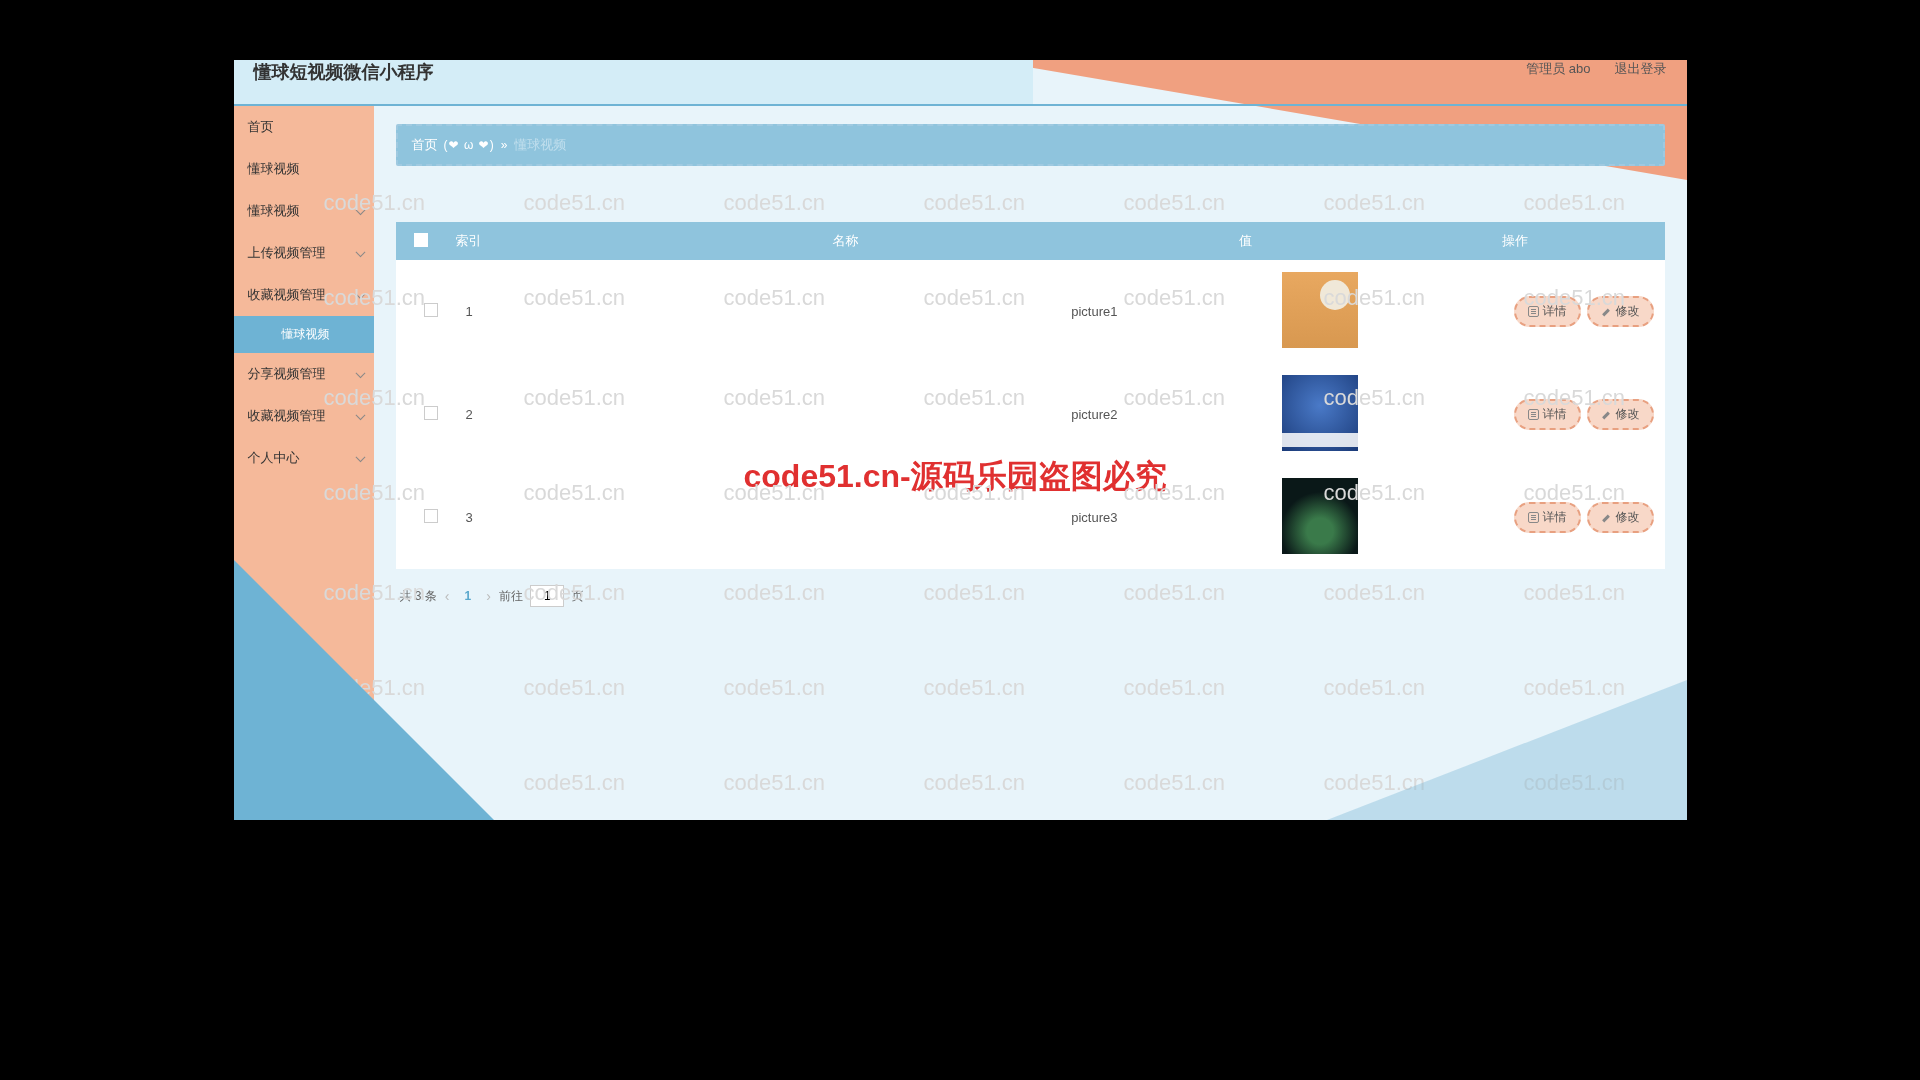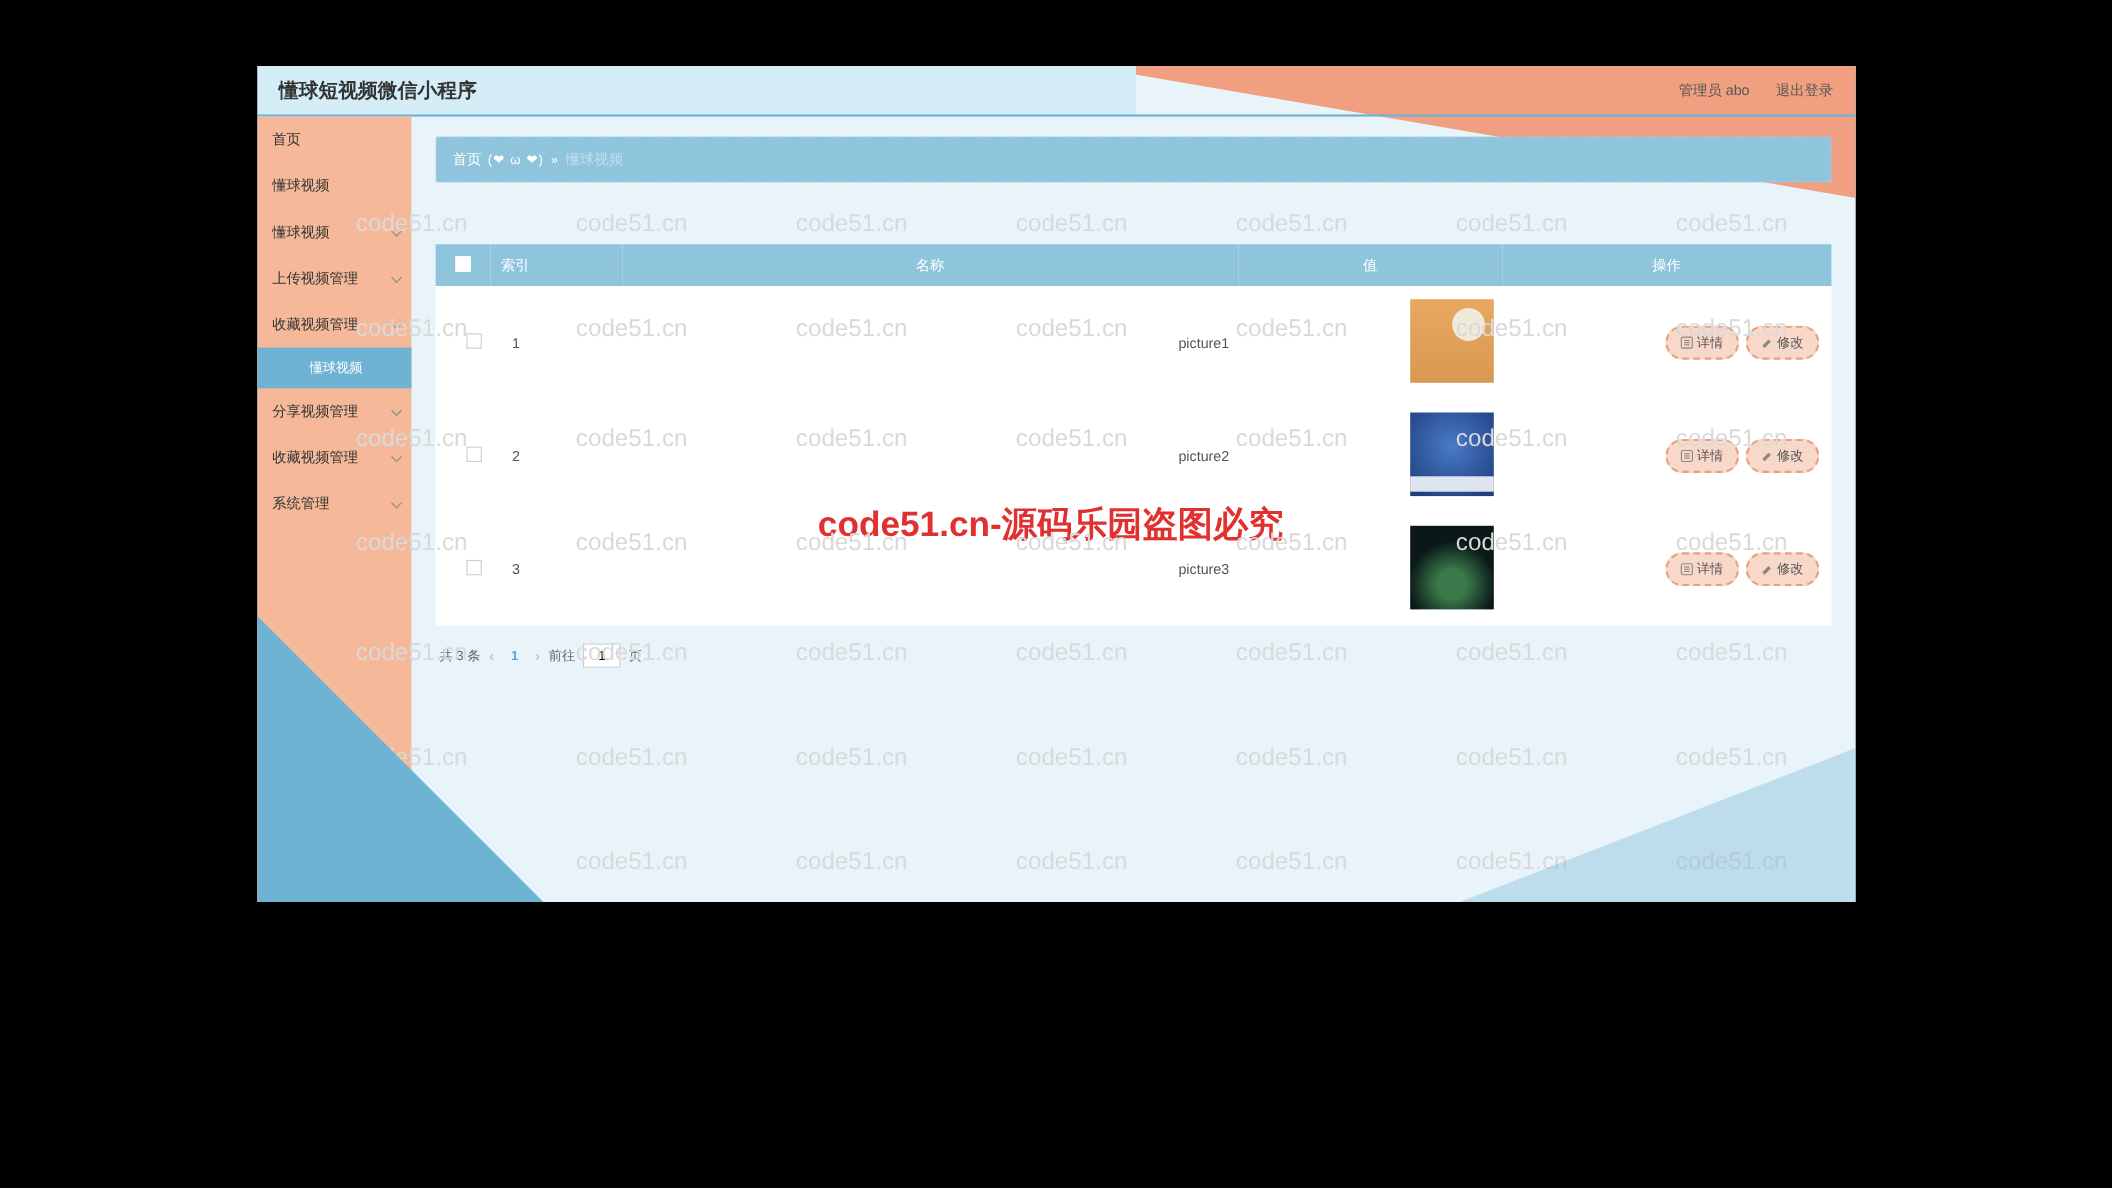--- a/index.html
+++ b/index.html
@@ -9,21 +9,21 @@
 
 
 .tri-top { position: absolute; top: 0; right: 0; width: 0; height: 0; border-top: 120px solid #f0a080; border-left: 700px solid transparent; z-index: 1; }
 .tri-bottom-left { position: absolute; bottom: 0; left: 0; width: 0; height: 0; border-bottom: 260px solid #6eb3d4; border-right: 260px solid transparent; z-index: 50; }
 .tri-bottom-right { position: absolute; bottom: 0; right: 0; width: 0; height: 0; border-bottom: 140px solid #7db8d8; border-left: 360px solid transparent; opacity: 0.4; z-index: 50; }
 
 .watermark-layer { position: absolute; inset: 0; pointer-events: none; z-index: 40; }
 .wm { position: absolute; color: #d9d9d9; font-size: 22px; font-weight: 400; white-space: nowrap; }
 .wm-center { position: absolute; left: 510px; top: 395px; color: #e03030; font-size: 32px; font-weight: 600; white-space: nowrap; }
 
-.header { position: relative; z-index: 2; height: 46px; display: flex; align-items: center; padding: 0 20px; background: linear-gradient(to right, #d4edf7 0%, #d4edf7 55%, transparent 55%); border-bottom: 2px solid #6eb3d4; }
+.header { position: relative; z-index: 2; height: 46px; display: flex; padding: 0 20px; background: linear-gradient(to right, #d4edf7 0%, #d4edf7 55%, transparent 55%); border-bottom: 2px solid #6eb3d4; }
 .header-title { font-size: 18px; font-weight: 700; color: #333; }
 .header-right { margin-left: auto; display: flex; gap: 24px; font-size: 13px; color: #555; z-index: 5; }
 .header-right span { cursor: pointer; }
 
 .body { display: flex; height: calc(100% - 46px); position: relative; z-index: 2; }
 
 .sidebar { width: 140px; background: #f5b99a; display: flex; flex-direction: column; font-size: 13px; color: #333; }
 .menu-item { padding: 12px 14px; cursor: pointer; position: relative; }
 .menu-item.has-children::after { content: ""; position: absolute; right: 10px; top: 50%; width: 6px; height: 6px; border-right: 1px solid #888; border-bottom: 1px solid #888; transform: translateY(-60%) rotate(45deg); }
 .submenu { background: #6eb3d4; color: #fff; }
@@ -89,21 +89,21 @@
       <div class="menu-item">首页</div>
       <div class="menu-item">懂球视频</div>
       <div class="menu-item has-children">懂球视频</div>
       <div class="menu-item has-children">上传视频管理</div>
       <div class="menu-item has-children">收藏视频管理</div>
       <div class="submenu">
         <div class="sub-item">懂球视频</div>
       </div>
       <div class="menu-item has-children">分享视频管理</div>
       <div class="menu-item has-children">收藏视频管理</div>
-      <div class="menu-item has-children">系统管理</div>
+      <div class="menu-item has-children">个人中心</div>
     </div>
 
     <div class="content">
       <div class="breadcrumb">
         <span>首页</span>
         <span class="sep">(❤ ω ❤)</span>
         <span class="sep">»</span>
         <span class="current">懂球视频</span>
       </div>
 

